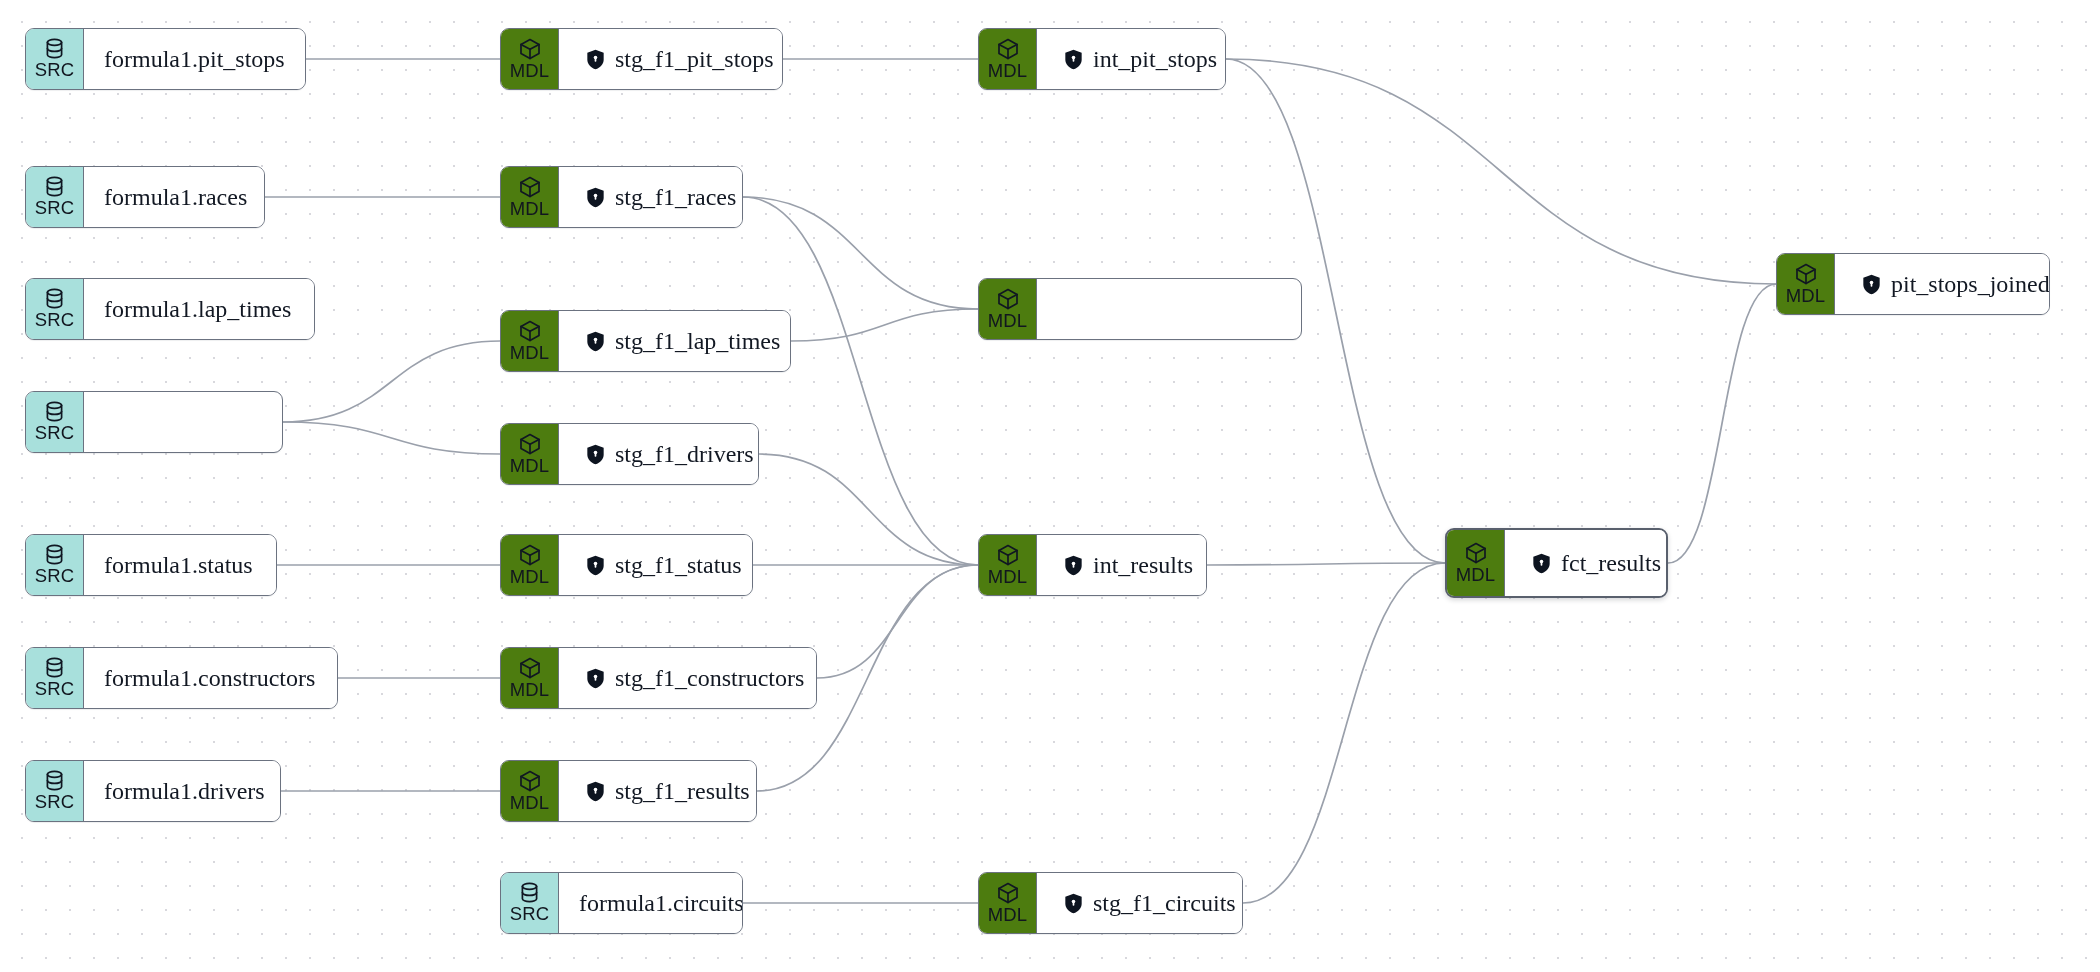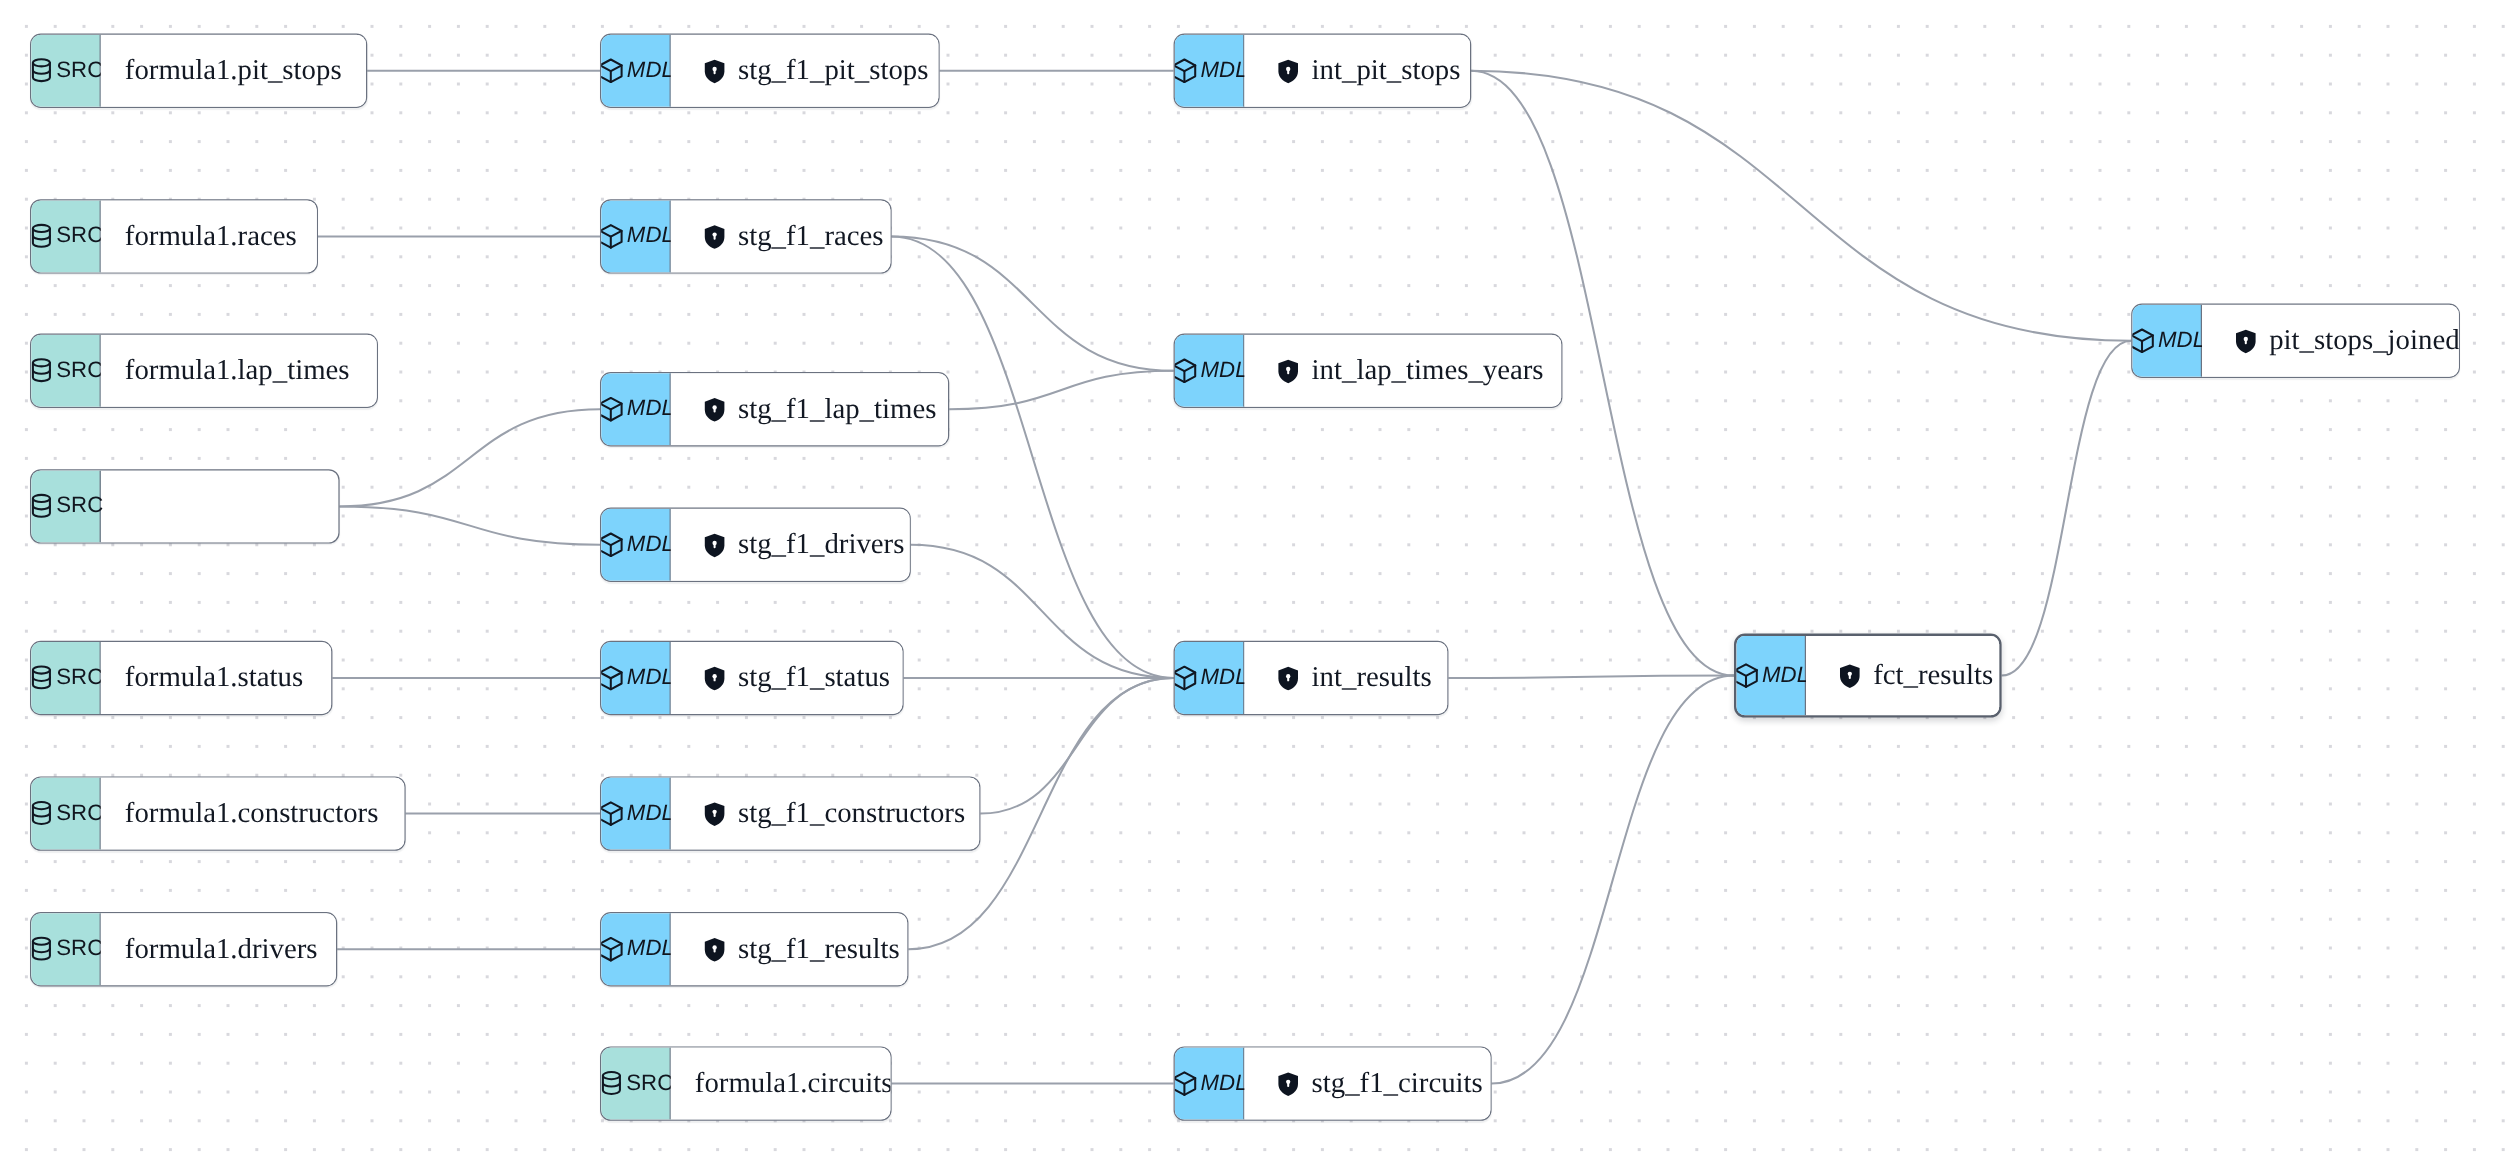--- a/index.html
+++ b/index.html
@@ -48,30 +48,30 @@
   }
   .node.selected {
     border-color: #59606d;
     border-width: 2.1px;
     box-shadow: 0 2px 5px rgba(20,25,40,0.18);
   }
   .node-badge {
     flex: 0 0 auto;
     width: 58px;
     display: flex;
-    flex-direction: row;
+    flex-direction: column;
     align-items: center;
     justify-content: center;
     gap: 1px;
     border-right: 1.6px solid #6b7280;
     padding: 4px 0 5px 0;
     box-sizing: border-box;
   }
   .badge-src { background: #a8e0dc; }
-  .badge-mdl { background: #7dd3fc; font-style: italic; }
+  .badge-mdl { background: #4d7c0f; }
   .badge-icon {
     display: block;
     line-height: 0;
   }
   .badge-label {
     font-size: 18.5px;
     line-height: 1;
     color: #11161f;
     letter-spacing: 0.1px;
     font-family: "Liberation Sans", sans-serif;
@@ -390,28 +390,20 @@
       </div>
       <div class="node" style="left: 978px; top: 278px; width: 324px; height: 62px;">
         <div class="node-badge badge-mdl">
           <span class="badge-icon"><svg width="24" height="24" viewBox="0 0 24 24" fill="none" stroke="#101722" stroke-width="1.7" stroke-linejoin="round" stroke-linecap="round">
               <path d="M12 2.6 21 7.4v9.2L12 21.4 3 16.6V7.4z"></path>
               <path d="M3 7.4 12 12.2l9-4.8"></path>
               <path d="M12 12.2v9.2"></path>
             </svg></span>
           <span class="badge-label">MDL</span>
         </div>
-        <div class="node-body has-shield">
-          <span class="shield-icon"><svg width="19" height="21" viewBox="0 0 20 22" fill="#0d1420">
-              <path d="M10 0.7 18.6 3.9v7.0c0 5.0-3.6 8.6-8.6 10.4C5 19.5 1.4 15.9 1.4 10.9V3.9z"></path>
-              <circle cx="10" cy="8.9" r="1.9" fill="#ffffff"></circle>
-              <rect x="9.1" y="9.4" width="1.8" height="4.0" rx="0.8" fill="#ffffff"></rect>
-            </svg></span>
-          <span class="node-label">int_lap_times_years</span>
-        </div>
       </div>
       <div class="node" style="left: 978px; top: 534px; width: 229px; height: 62px;">
         <div class="node-badge badge-mdl">
           <span class="badge-icon"><svg width="24" height="24" viewBox="0 0 24 24" fill="none" stroke="#101722" stroke-width="1.7" stroke-linejoin="round" stroke-linecap="round">
               <path d="M12 2.6 21 7.4v9.2L12 21.4 3 16.6V7.4z"></path>
               <path d="M3 7.4 12 12.2l9-4.8"></path>
               <path d="M12 12.2v9.2"></path>
             </svg></span>
           <span class="badge-label">MDL</span>
         </div>

